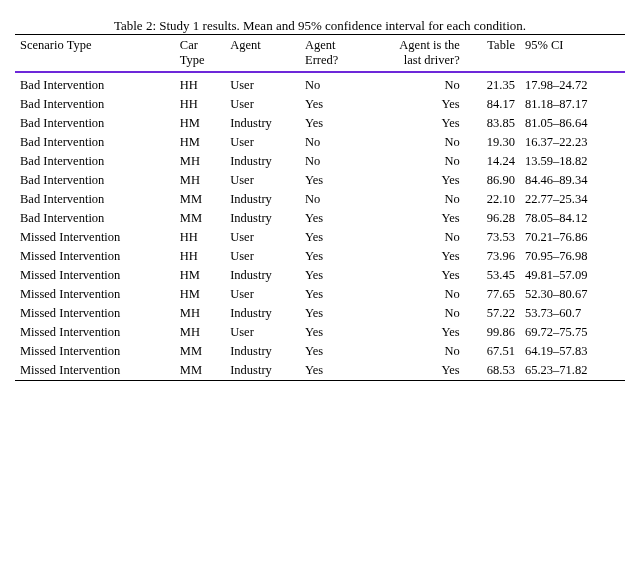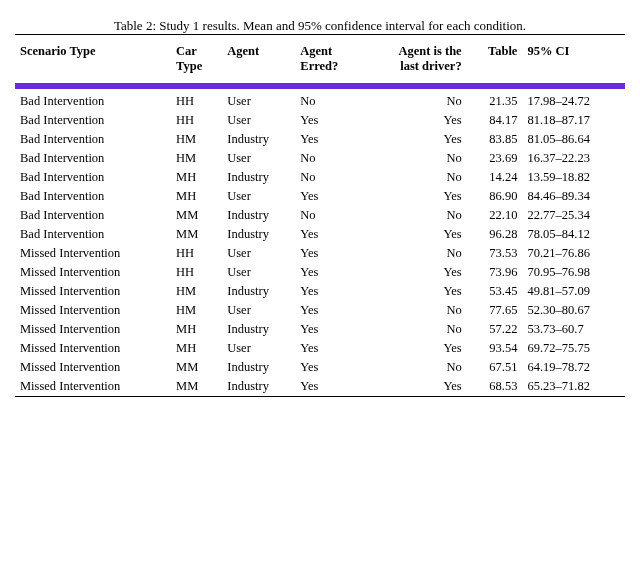--- a/index.html
+++ b/index.html
@@ -21,25 +21,25 @@
       text-align: center;
       font-size: 13px;
     }
     table {
       width: 100%;
       border-collapse: collapse;
       font-size: 12.5px;
     }
     thead tr th {
       border-top: 1.5px solid #000;
-      border-bottom: 6px solid #6d28d9;
-      padding: 9px 5px;
+      border-bottom: 2px solid #6d28d9;
+      padding: 3px 5px;
       text-align: left;
       vertical-align: top;
-      font-weight: bold;
+      font-weight: normal;
     }
     tbody tr td {
       padding: 2px 5px;
       vertical-align: top;
       text-align: left;
     }
     tbody tr:first-child td {
       padding-top: 5px;
     }
     tbody tr td:nth-child(5),
@@ -96,21 +96,21 @@
           <td>Yes</td>
           <td>83.85</td>
           <td>81.05–86.64</td>
         </tr>
         <tr>
           <td>Bad Intervention</td>
           <td>HM</td>
           <td>User</td>
           <td>No</td>
           <td>No</td>
-          <td>23.69</td>
+          <td>19.30</td>
           <td>16.37–22.23</td>
         </tr>
         <tr>
           <td>Bad Intervention</td>
           <td>MH</td>
           <td>Industry</td>
           <td>No</td>
           <td>No</td>
           <td>14.24</td>
           <td>13.59–18.82</td>
@@ -186,31 +186,31 @@
           <td>No</td>
           <td>57.22</td>
           <td>53.73–60.7</td>
         </tr>
         <tr>
           <td>Missed Intervention</td>
           <td>MH</td>
           <td>User</td>
           <td>Yes</td>
           <td>Yes</td>
-          <td>93.54</td>
+          <td>99.86</td>
           <td>69.72–75.75</td>
         </tr>
         <tr>
           <td>Missed Intervention</td>
           <td>MM</td>
           <td>Industry</td>
           <td>Yes</td>
           <td>No</td>
           <td>67.51</td>
-          <td>64.19–78.72</td>
+          <td>64.19–57.83</td>
         </tr>
         <tr class="bottom-border-row">
           <td>Missed Intervention</td>
           <td>MM</td>
           <td>Industry</td>
           <td>Yes</td>
           <td>Yes</td>
           <td>68.53</td>
           <td>65.23–71.82</td>
         </tr>

